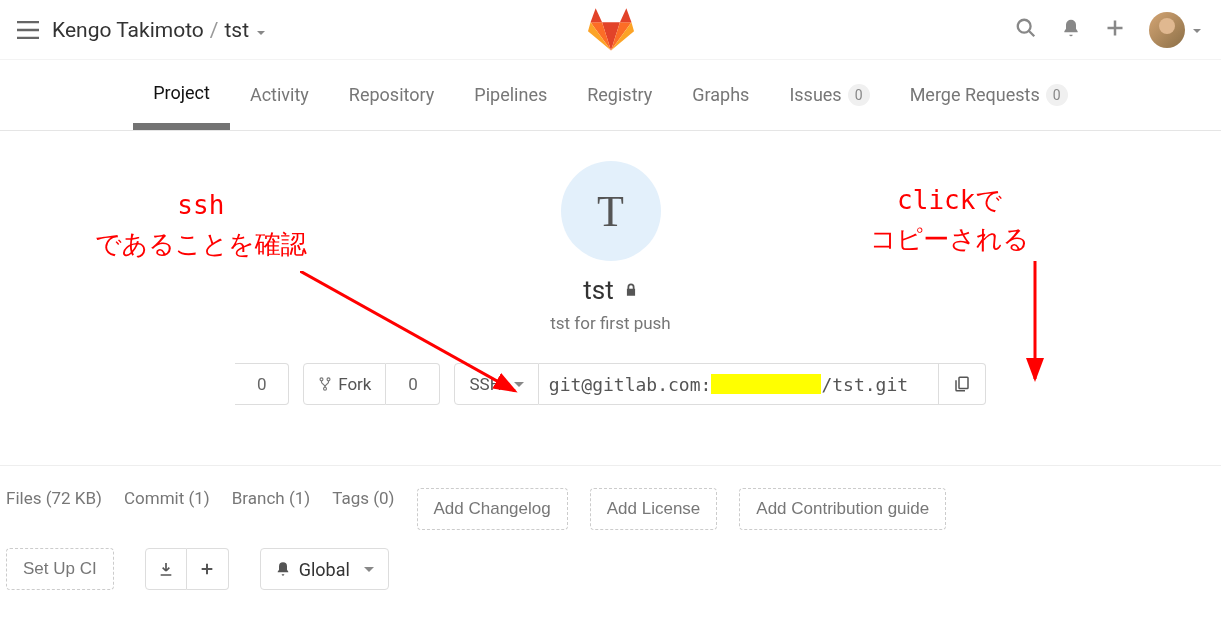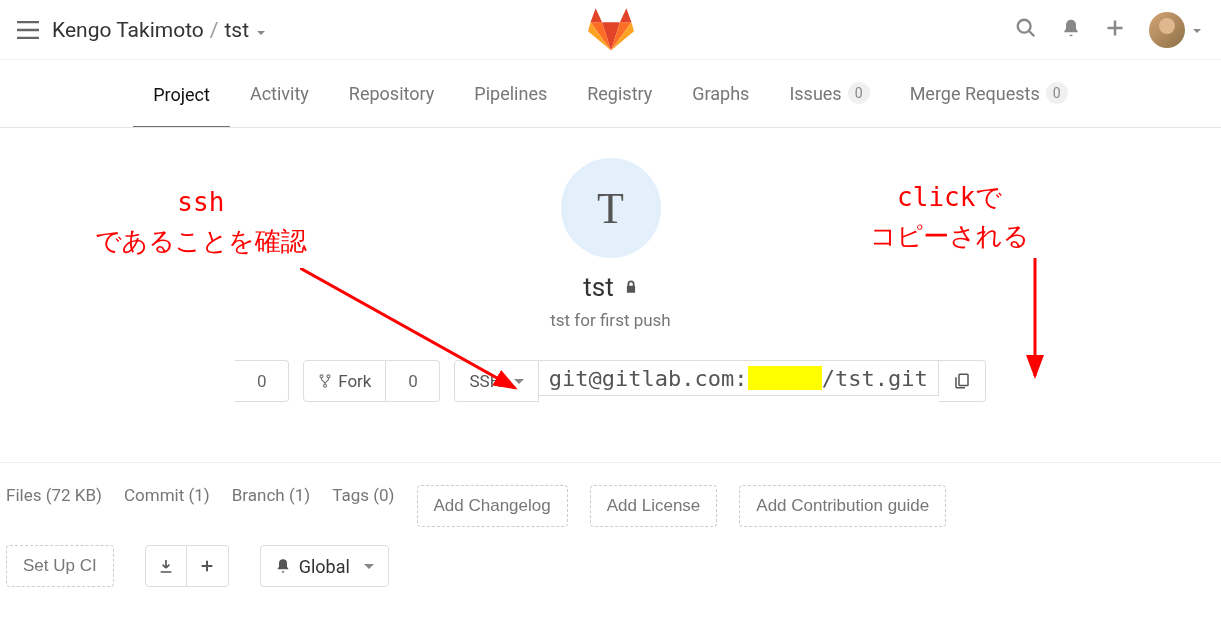--- a/index.html
+++ b/index.html
@@ -77,21 +77,21 @@
     font-size: 18px;
     color: #777;
     cursor: pointer;
     display: flex;
     align-items: center;
     gap: 6px;
     border-bottom: 3px solid transparent;
   }
   .nav-item.active {
     color: #111;
-    border-bottom: 1px solid #737373;
+    border-bottom: 7px solid #737373;
   }
   .badge {
     display: inline-flex;
     align-items: center;
     justify-content: center;
     min-width: 22px;
     height: 22px;
     border-radius: 11px;
     background: #f0f0f0;
     color: #888;
@@ -153,23 +153,23 @@
   .btn-group .btn:first-child { border-radius:4px 0 0 4px; }
   .btn-group .btn:last-child { border-radius:0 4px 4px 0; border-left:none; }
   .count-btn { min-width: 54px; justify-content:center; color:#666;}
   .clone-group { display:flex; }
   .clone-group .btn { border-radius:0; }
   .clone-group .btn:first-child { border-radius:4px 0 0 4px;}
   .clone-group .btn.copy { border-radius:0 4px 4px 0; border-left:none;}
   .clone-input {
     border:1px solid #ddd;
     border-left:none;
-    height:36px;
+    height:42px;
     font-family: ui-monospace, Menlo, Consolas, monospace;
-    font-size: 22px;
+    font-size: 18px;
     padding: 0 10px;
     width: 400px;
     color:#555;
     background:#fff;
   }
   .redact {
     background: #ffff00;
     display:inline-block;
     width: 110px;
     height: 1.1em;

